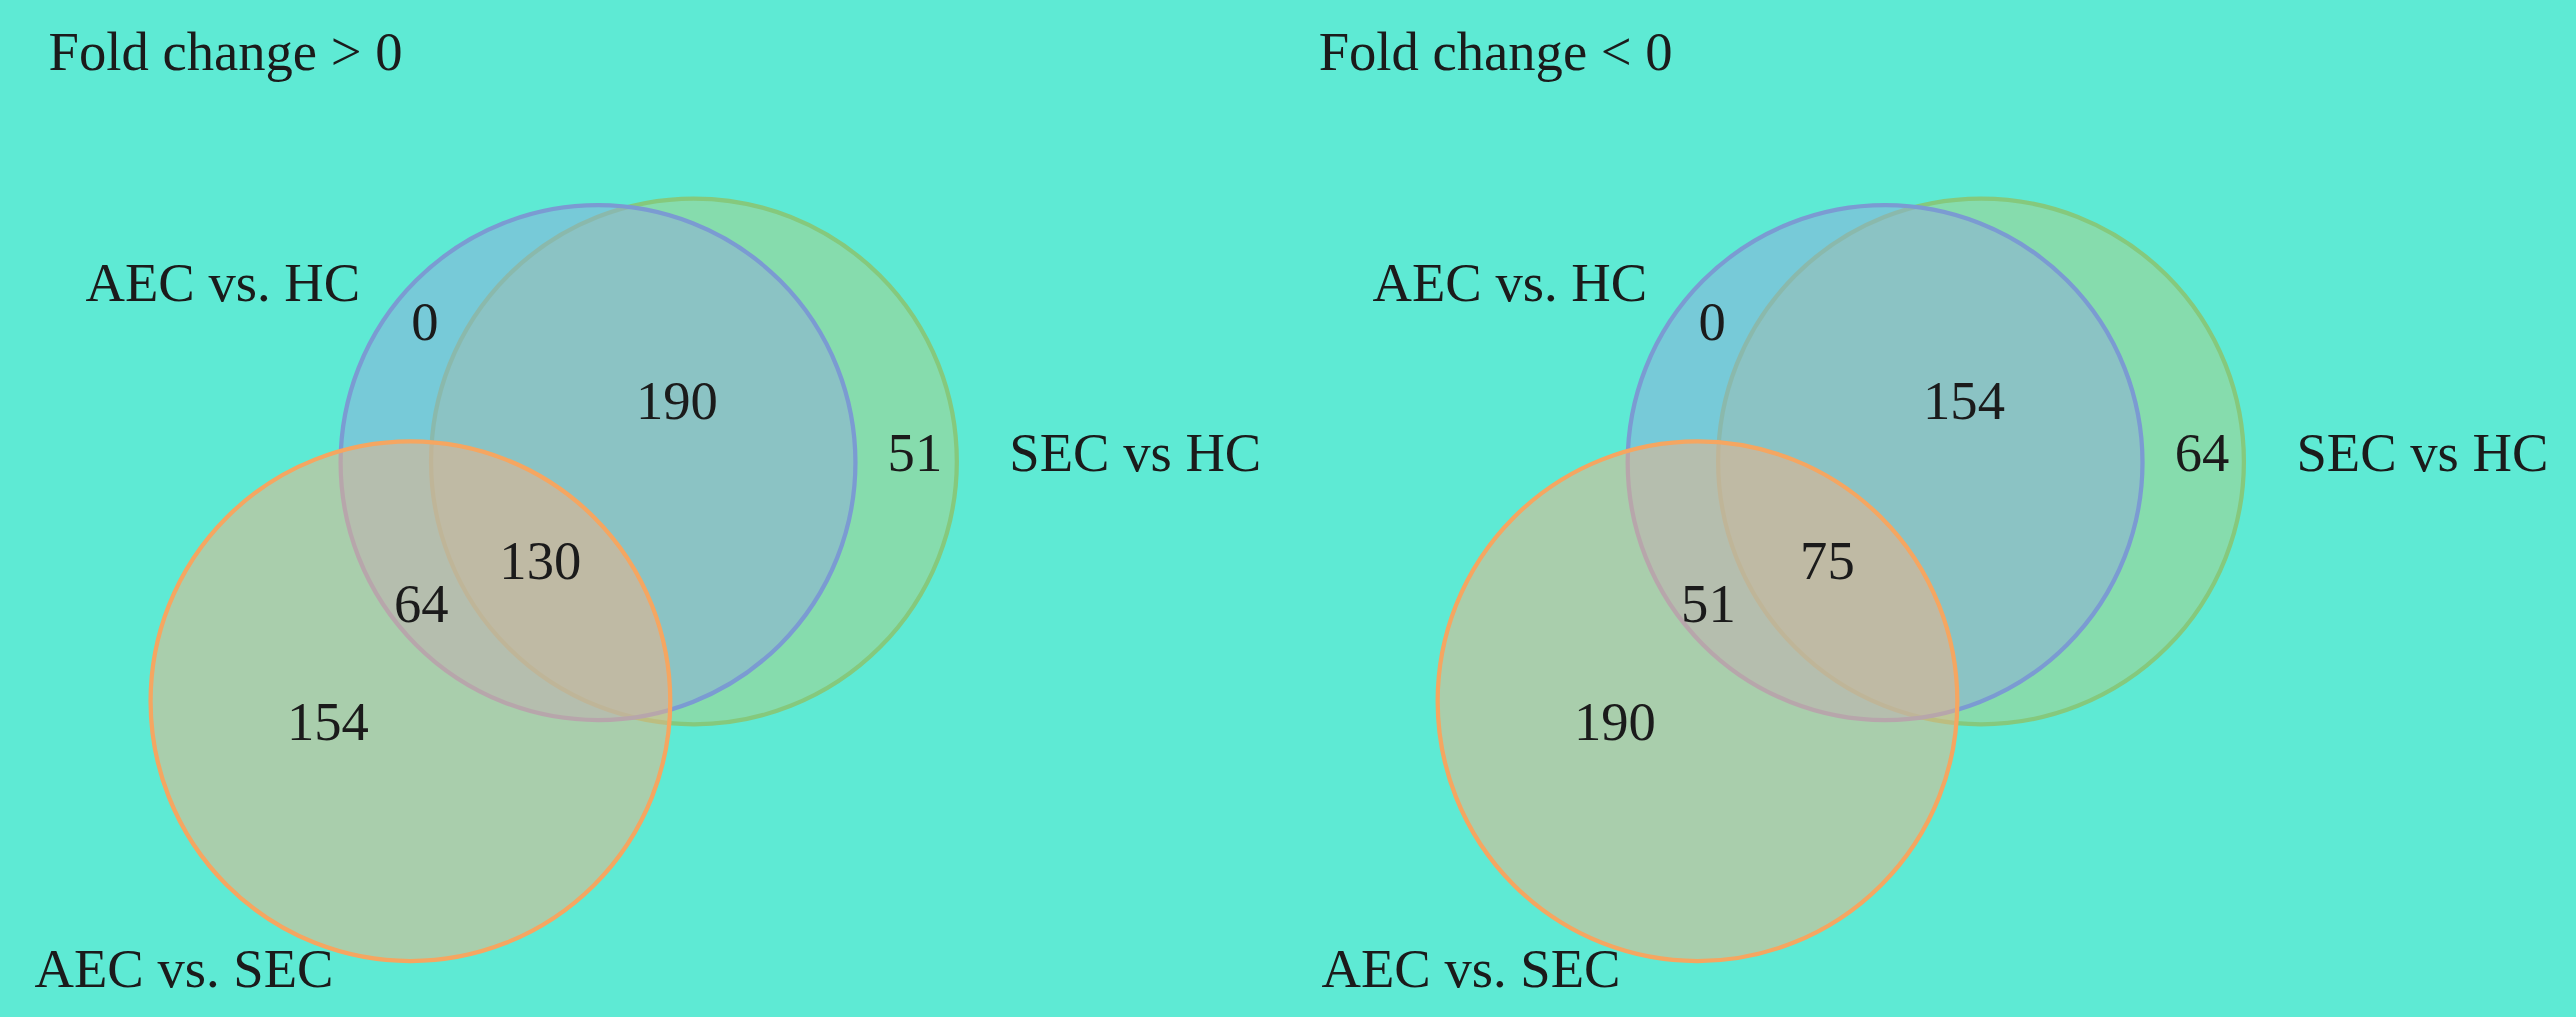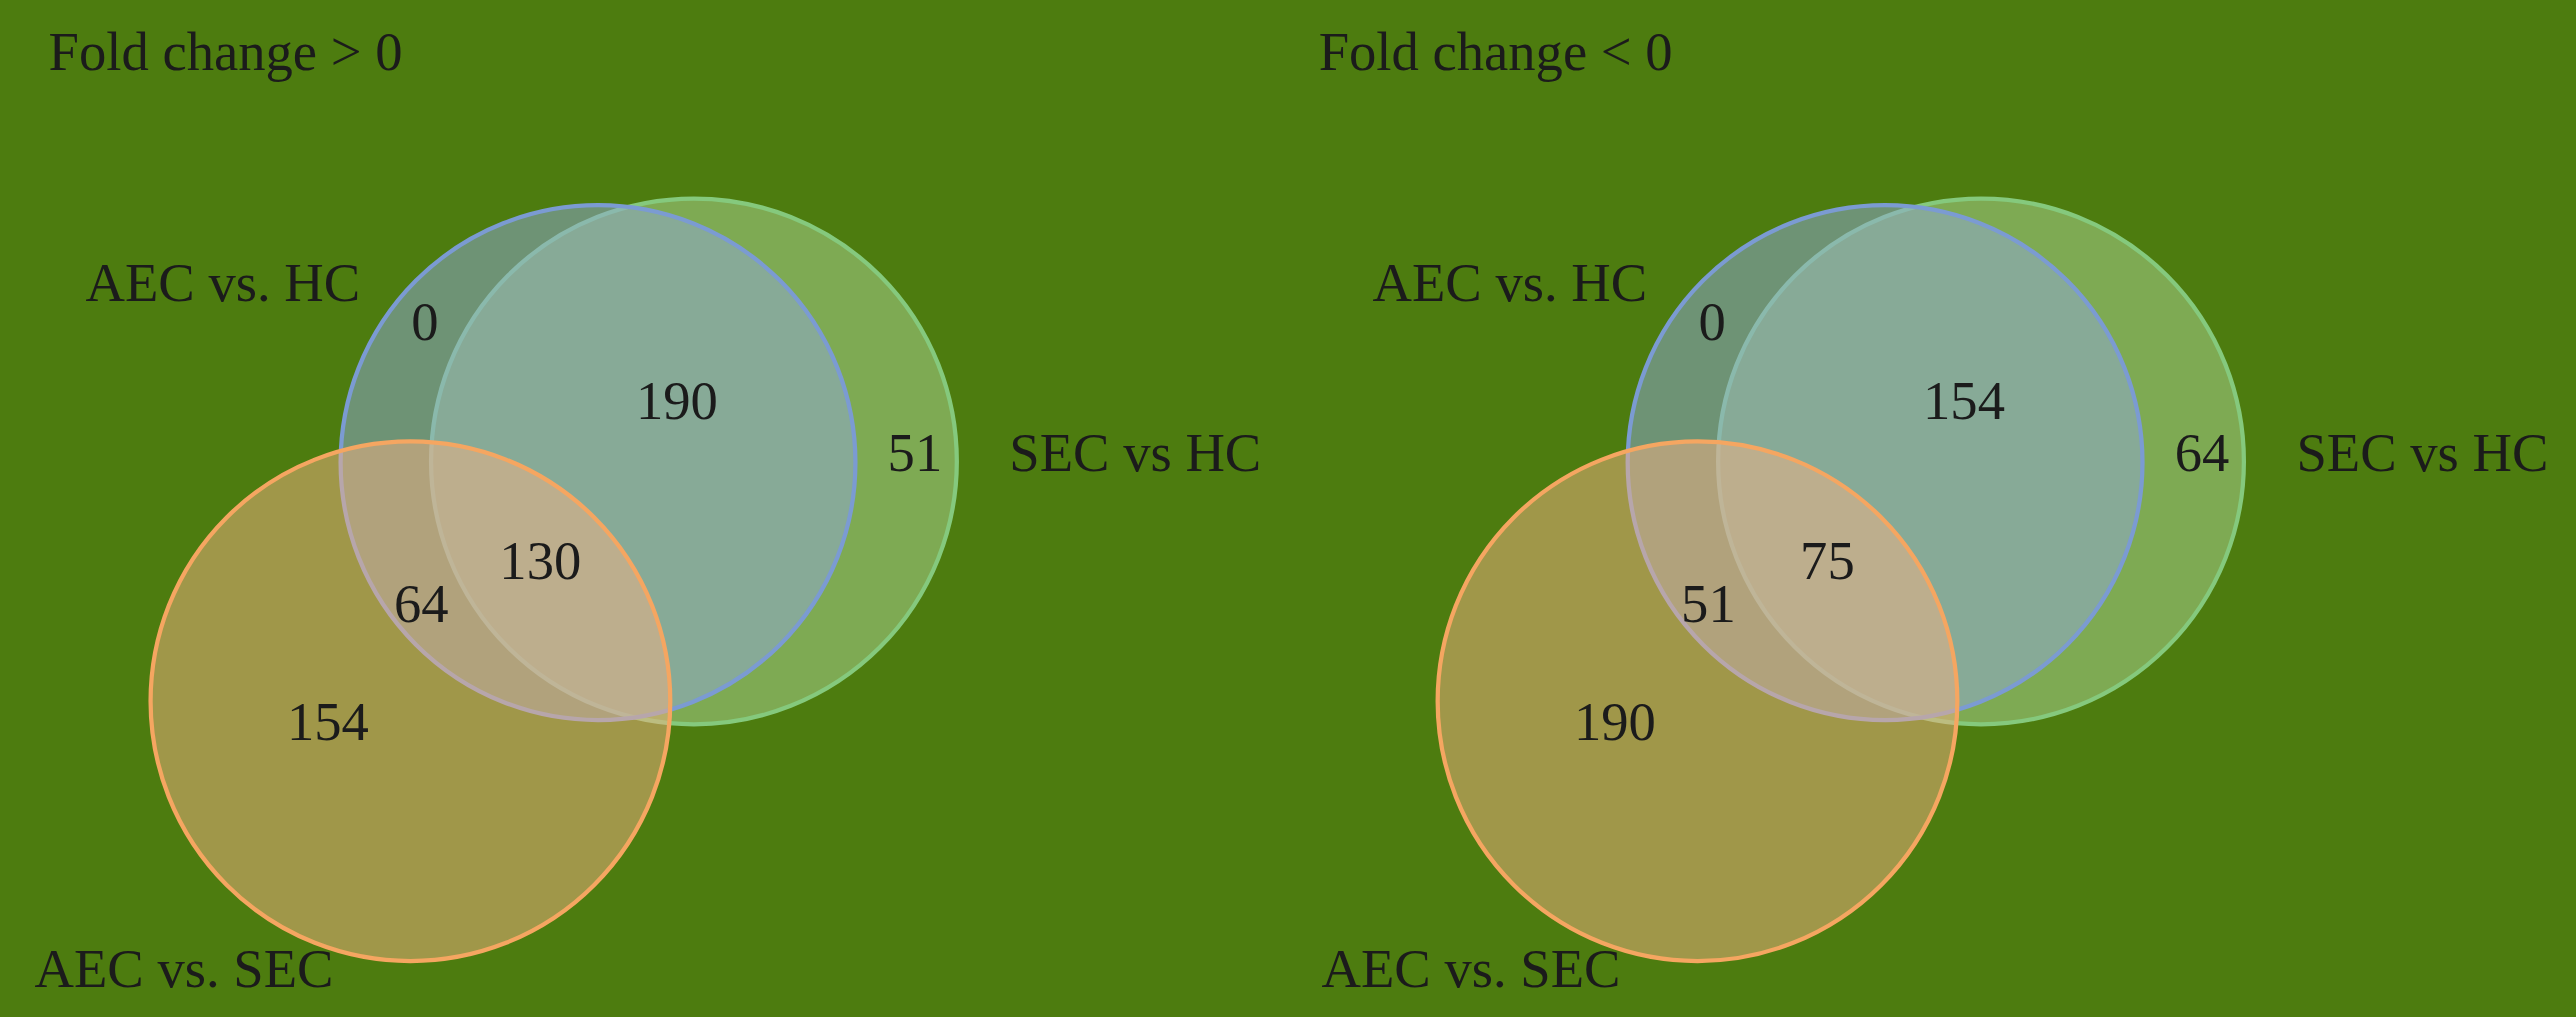--- a/index.html
+++ b/index.html
@@ -2,21 +2,21 @@
 <html style="font-size:9.7px"><head>
 <meta charset="utf-8">
 <style>
   html, body {
     margin: 0;
     padding: 0;
     background: #ffffff;
   }
   .figure-wrap {
     width: 100%;
-    background: #4d7c0f;
+    background: #5eead4;
   }
   svg.venn-figure {
     display: block;
     width: 100%;
     height: auto;
   }
   .txt {
     font-family: "Liberation Serif", "DejaVu Serif", serif;
     font-size: 90px;
     fill: #1b1b1b;

